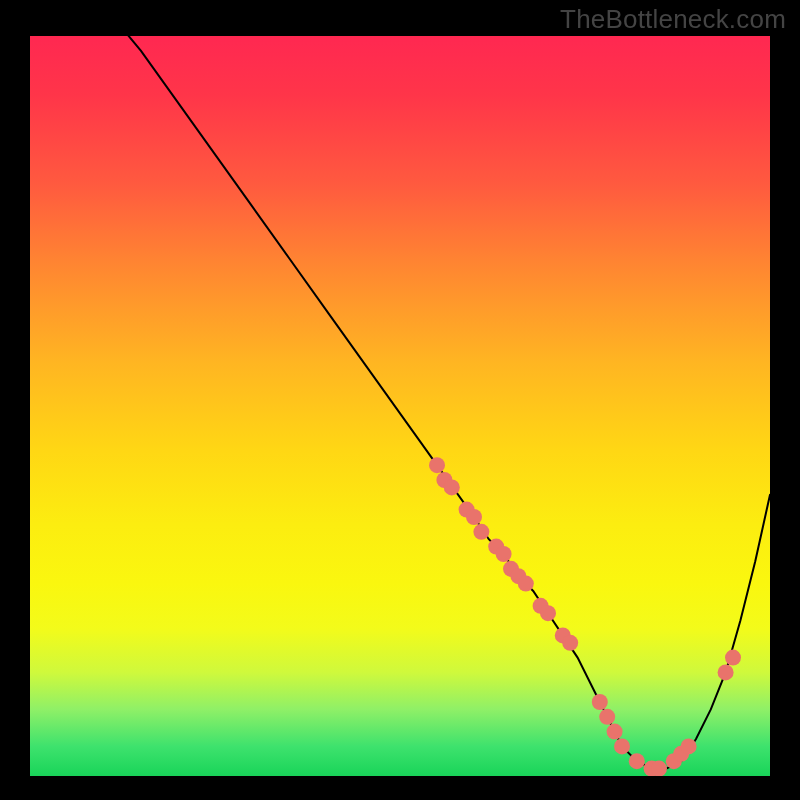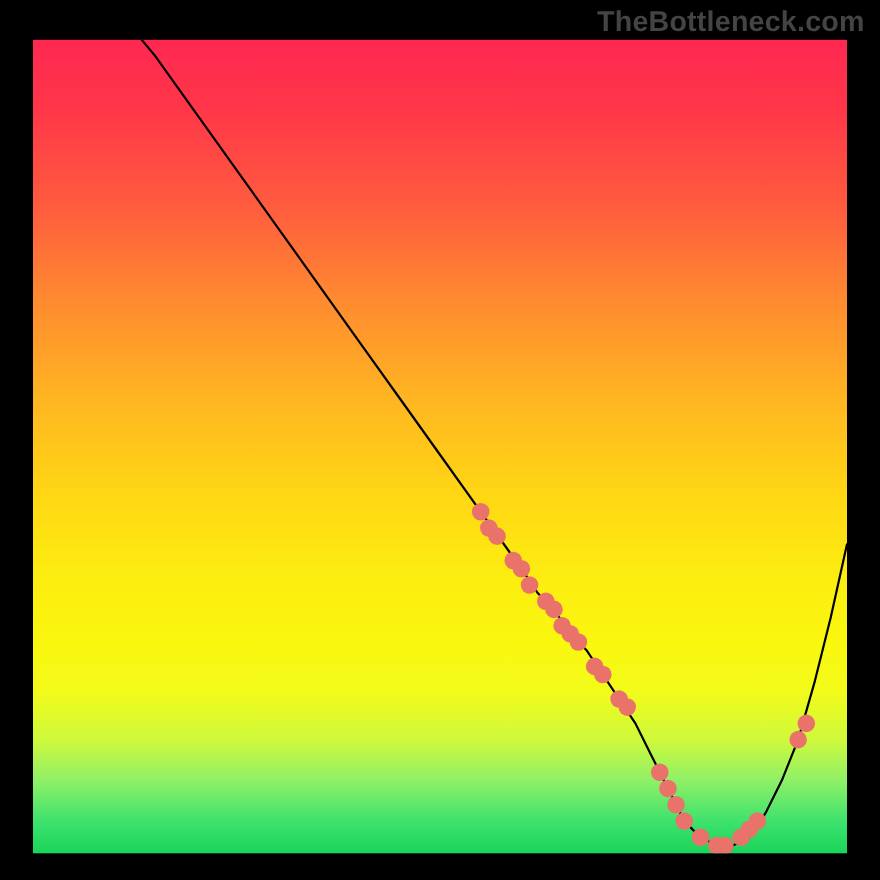--- a/index.html
+++ b/index.html
@@ -16,21 +16,21 @@
     width: 800px;
     height: 800px;
     background: #000;
   }
   .watermark {
     position: absolute;
     top: 4px;
     right: 14px;
     color: #444;
     font-size: 26px;
-    font-weight: 700;
+    font-weight: 400;
     letter-spacing: 0.2px;
     pointer-events: none;
   }
   .plot-area {
     position: absolute;
     left: 30px;
     top: 36px;
     width: 740px;
     height: 740px;
     overflow: hidden;

